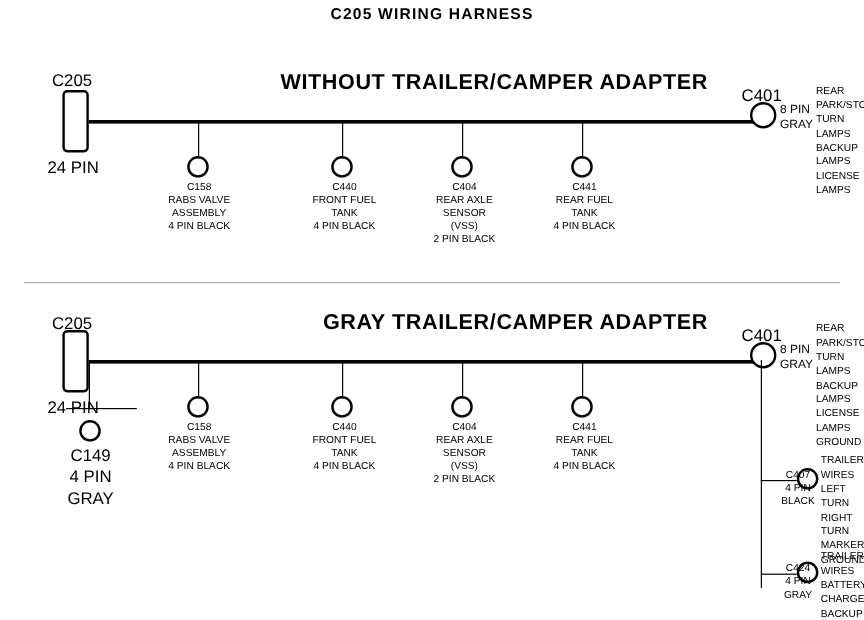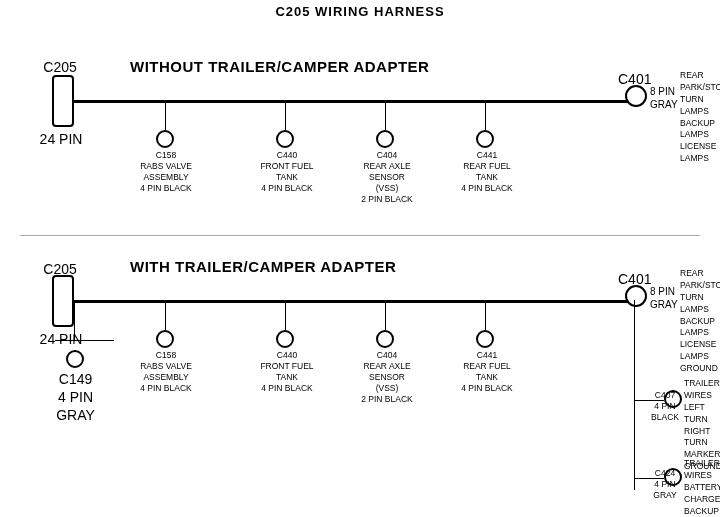--- a/index.html
+++ b/index.html
@@ -22,23 +22,23 @@
     .diagram-container {
       position: absolute;
       top: 30px;
       left: 0;
       width: 720px;
       height: 487px;
     }
     
     .section-label {
       position: absolute;
-      font-size: 15px;
+      font-size: 18px;
       font-weight: bold;
-      text-align: left;
+      text-align: right;
       letter-spacing: 0.5px;
     }
     
     .connector {
       position: absolute;
       border: 2px solid #000;
       border-radius: 50%;
       background: #fff;
     }
     
@@ -111,21 +111,21 @@
   <div class="thin-vline" style="top:72px; left:385px; height:28px;"></div>
   <div class="connector" style="top:100px; left:376px; width:18px; height:18px;"></div>
   <div class="label" style="top:120px; left:353px; width:68px; font-size:8.5px;">C404<br>REAR AXLE<br>SENSOR<br>(VSS)<br>2 PIN BLACK</div>
 
   <div class="thin-vline" style="top:72px; left:485px; height:28px;"></div>
   <div class="connector" style="top:100px; left:476px; width:18px; height:18px;"></div>
   <div class="label" style="top:120px; left:454px; width:66px; font-size:8.5px;">C441<br>REAR FUEL<br>TANK<br>4 PIN BLACK</div>
 
   <div style="position:absolute; top:205px; left:20px; width:680px; height:1px; background:#aaa;"></div>
 
-  <div class="section-label bold" style="top:228px; left:130px; width:460px;">WITH TRAILER/CAMPER ADAPTER</div>
+  <div class="section-label bold" style="top:228px; left:130px; width:460px;">GRAY TRAILER/CAMPER ADAPTER</div>
 
   <div class="rect-connector" style="top:245px; left:52px; width:22px; height:52px;"></div>
   <div class="label" style="top:230px; left:40px; width:40px;">C205</div>
   <div class="label" style="top:300px; left:38px; width:46px;">24 PIN</div>
 
   <div class="hline" style="top:270px; left:74px; width:560px;"></div>
 
   <div class="connector" style="top:255px; left:625px; width:22px; height:22px;"></div>
   <div class="label" style="top:240px; left:618px; width:30px;">C401</div>
   <div class="label-left" style="top:255px; left:650px; line-height:1.3;">8 PIN<br>GRAY</div>

